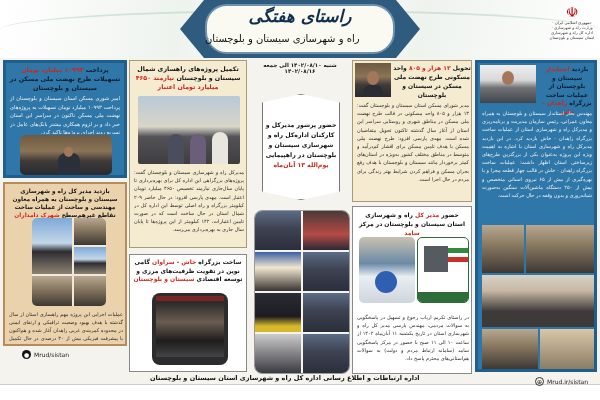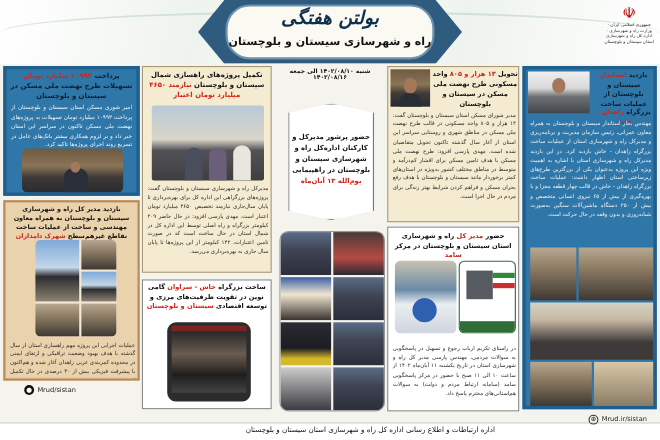--- a/index.html
+++ b/index.html
@@ -3,21 +3,21 @@
 <meta charset="utf-8">
 <style>
 *{box-sizing:border-box;margin:0;padding:0}
 body{width:600px;height:400px;overflow:hidden;background:#f4f3ee;font-family:"DejaVu Sans",sans-serif;position:relative}
 .rtl{direction:rtl;text-align:right}
 .header{position:absolute;left:0;top:0;width:600px;height:58px;background:linear-gradient(100deg,#ffffff 0%,#eef3ee 30%,#ffffff 50%,#eef3ee 70%,#ffffff 100%);overflow:hidden}
 .header .swoosh{position:absolute;left:0;top:10px;width:600px;height:40px;border-top:2px solid rgba(150,190,160,.35);border-radius:50%}
 .header .ornament{position:absolute;left:180px;top:0;width:240px;height:58px;background:#2f5b7e;clip-path:polygon(0 50%,10% 0,90% 0,100% 50%,90% 100%,10% 100%)}
 .header .ornament-inner{position:absolute;left:205px;top:4px;width:190px;height:50px;background:#fbfaf2;border-radius:22px;border:2px solid #6e92ad}
 .title-main{position:absolute;left:205px;top:6px;width:190px;text-align:center;font-size:17px;font-style:italic;color:#0f2f4f;font-family:"DejaVu Serif",serif;font-weight:bold}
-.title-sub{position:absolute;left:205px;top:33px;width:190px;text-align:center;font-size:10px;font-weight:bold;color:#111}
+.title-sub{position:absolute;left:205px;top:33px;width:190px;font-size:10px;font-weight:normal;color:#111}
 .logo-left{position:absolute;left:12px;top:6px;width:40px;height:42px;color:#1b1b1b;font-size:9px;font-family:"DejaVu Serif",serif;font-style:italic;line-height:10px;text-align:center}
 .logo-right{position:absolute;left:548px;top:4px;width:48px;height:50px;text-align:center;font-size:4px;line-height:5px;color:#333}
 .logo-right .emblem{font-size:14px;color:#b00;line-height:16px}
 
 .panel{position:absolute;overflow:hidden}
 .blue{background:#2f77a8;border:3px solid #1f5f8d}
 .tan{background:#ead2ac;border:2px solid #b88b5a}
 .beige{background:#f4ebd0;border:1px solid #a99a76}
 .white{background:#fff;border:1px solid #8a8a8a}
 .hd{font-weight:bold;font-size:6.3px;line-height:9px;color:#111;text-align:center;direction:rtl}
@@ -30,37 +30,37 @@
 .ph-road{background:linear-gradient(180deg,#b9c9d6 0%,#d9d5c9 45%,#525257 60%,#3f3d3e 100%)}
 .ph-trench{background:linear-gradient(180deg,#7ea9d8 0%,#c3d7e8 45%,#2d2d30 60%,#8d8273 100%)}
 .ph-night{background:linear-gradient(180deg,#2f2b2b 0%,#6a5d52 35%,#1f1d1d 70%,#444 100%)}
 .ph-crowd{background:linear-gradient(180deg,#5b6c85 0%,#3e4252 45%,#2b2f3b 100%)}
 .ph-desert{background:linear-gradient(180deg,#b7a891 0%,#8c7b63 40%,#3e3833 100%)}
 .ph-portrait{background:linear-gradient(180deg,#efefef 0%,#d8d8d8 40%,#6f7174 60%,#40454d 100%)}
 .person{position:absolute;bottom:0;width:16px;height:36px;background:#2a2d33;border-radius:8px 8px 0 0}
 .head{position:absolute;width:9px;height:10px;border-radius:50%;background:#a4775a}
 .grid2{position:absolute;display:grid;grid-template-columns:1fr 1fr;gap:2px}
 .footer{position:absolute;left:0;top:384px;width:600px;height:16px;background:#fff;border-top:1px solid #ccc}
-.footer-txt{position:absolute;left:150px;top:387px;width:300px;text-align:right;font-size:6.5px;font-weight:normal;color:#111;direction:rtl}
+.footer-txt{position:absolute;left:150px;top:374px;width:300px;text-align:left;font-size:6.5px;font-weight:bold;color:#111;direction:rtl}
 .social{position:absolute;font-size:6px;color:#222;display:flex;align-items:center;gap:3px}
 .icon-circ{display:inline-block;width:9px;height:9px;border-radius:50%;background:#111;color:#fff;font-size:6px;line-height:9px;text-align:center}
 .icon-globe{display:inline-block;width:9px;height:9px;border-radius:50%;border:1px solid #333;font-size:6px;line-height:7px;text-align:center}
 .datebar{position:absolute;left:250px;top:62px;width:100px;font-size:5.5px;font-weight:bold;text-align:center;direction:rtl;color:#111}
 .frame{position:absolute;left:262px;top:94px;width:78px;height:106px;background:#fff;border:1px solid #777;clip-path:polygon(0 8%,50% 0,100% 8%,100% 92%,50% 100%,0 92%)}
 .frame-txt{position:absolute;left:265px;top:120px;width:72px;font-size:6.2px;line-height:10px;font-weight:bold;text-align:center;direction:rtl;color:#111}
 .frame-txt .red{color:#d0261b}
 </style>
 </head>
 <body>
 
 <div class="header">
   <div class="swoosh"></div>
   <div class="ornament"></div>
   <div class="ornament-inner"></div>
-  <div class="title-main">بولتن هفتگی</div>
+  <div class="title-main">راستای هفتگی</div>
   <div class="title-sub">راه و شهرسازی سیستان و بلوچستان</div>
   <div class="logo-right">
     <div class="emblem">☫</div>
     <div class="rtl" style="text-align:center">جمهوری اسلامی ایران · وزارت راه و شهرسازی · اداره کل راه و شهرسازی استان سیستان و بلوچستان</div>
   </div>
 </div>
 
 <div class="panel blue" style="left:3px;top:60px;width:124px;height:118px">
   <div class="hd" style="margin:2px 3px">
     <span>پرداخت</span>

